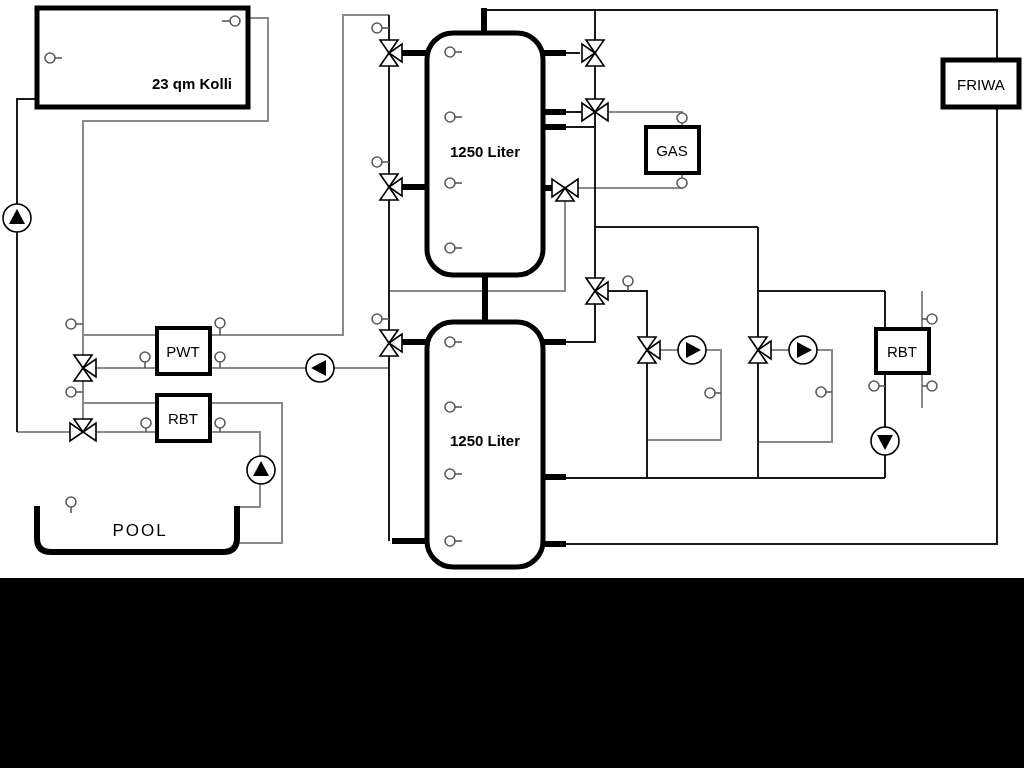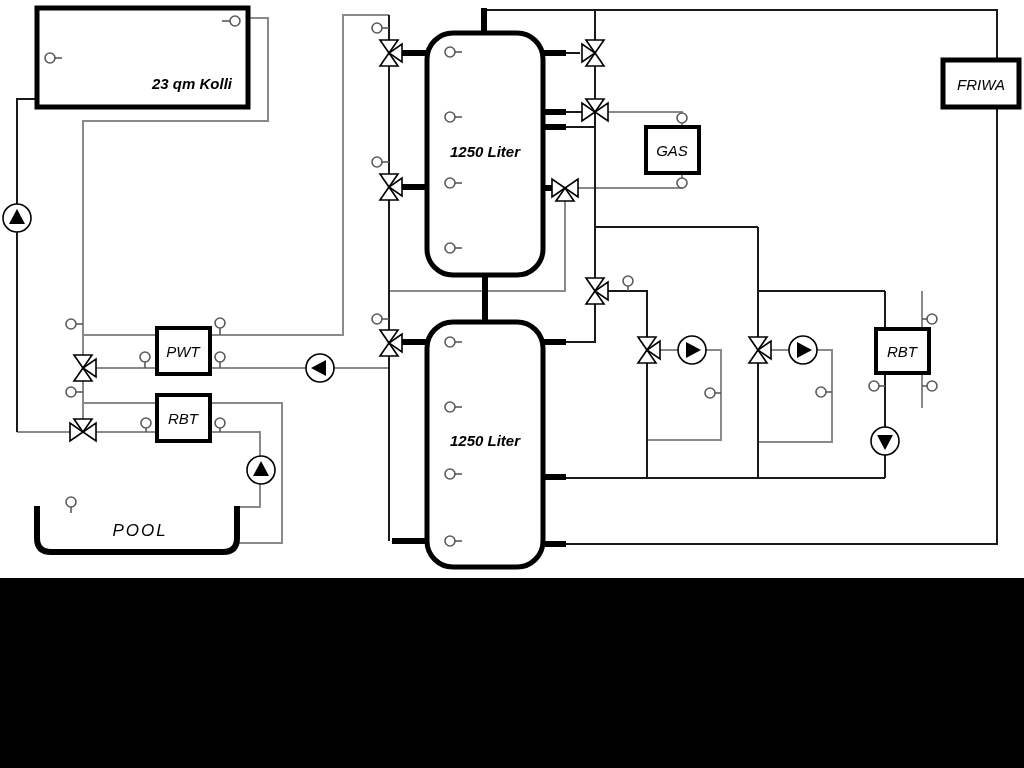--- a/index.html
+++ b/index.html
@@ -1,16 +1,16 @@
 <!DOCTYPE html>
 <html style="--bg: #ffffff; --outline: #000000; --pipe-dark: #1a1a1a; --pipe-gray: #8a8a8a; --band: #000000;"><head>
 <meta charset="utf-8">
 <style>
   html,body{margin:0;padding:0;background:#fff;width:1024px;height:768px;overflow:hidden;}
-  #stage{position:relative;width:1024px;height:625px;background:var(--bg,#fff);font-style:italic;}
+  #stage{position:relative;width:1024px;height:625px;background:var(--bg,#fff);}
   svg{display:block;}
   .pipe-gray{stroke:var(--pipe-gray,#8a8a8a);stroke-width:2;fill:none;}
   .pipe-dark{stroke:var(--pipe-dark,#1a1a1a);stroke-width:2;fill:none;}
   .stub{stroke:var(--outline,#000);stroke-width:6;fill:none;}
   .vessel{stroke:var(--outline,#000);stroke-width:5;fill:#fff;}
   .unit{stroke:var(--outline,#000);stroke-width:4;fill:#fff;}
   .valve{stroke:var(--outline,#000);stroke-width:1.6;fill:#fff;}
   .pumpc{stroke:var(--outline,#000);stroke-width:1.6;fill:#fff;}
   .pumpt{fill:var(--outline,#000);stroke:none;}
   .sensor{stroke:#5a5a5a;stroke-width:1.6;fill:#fff;}

